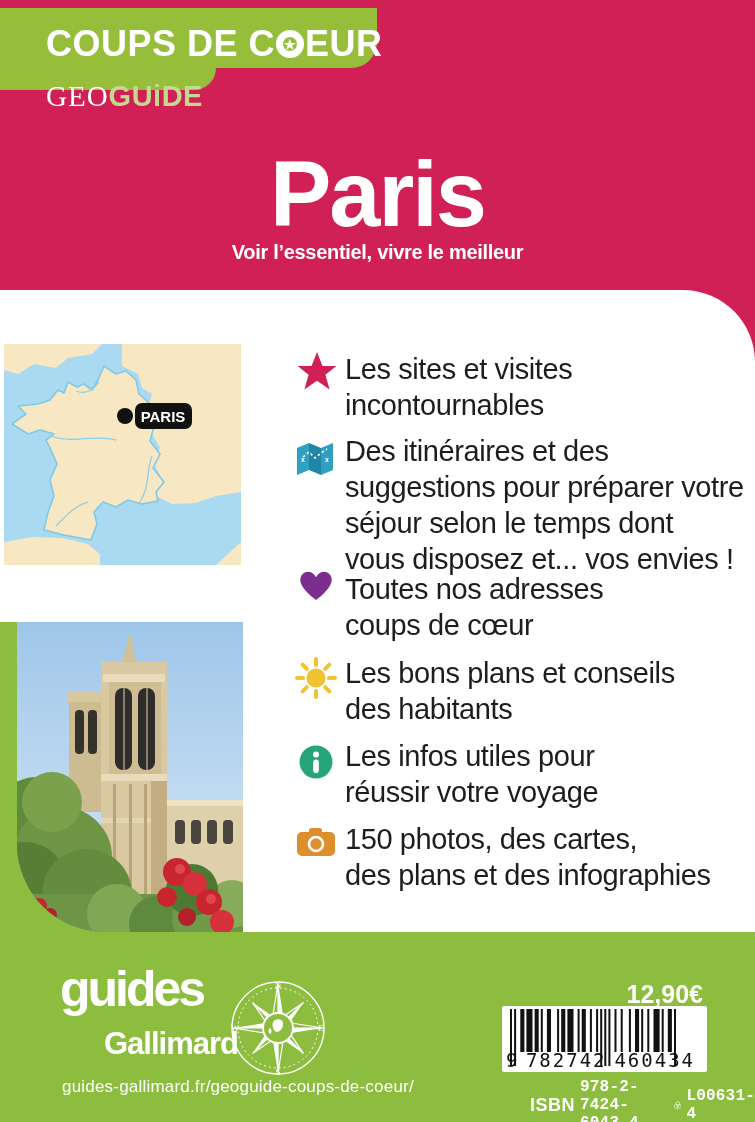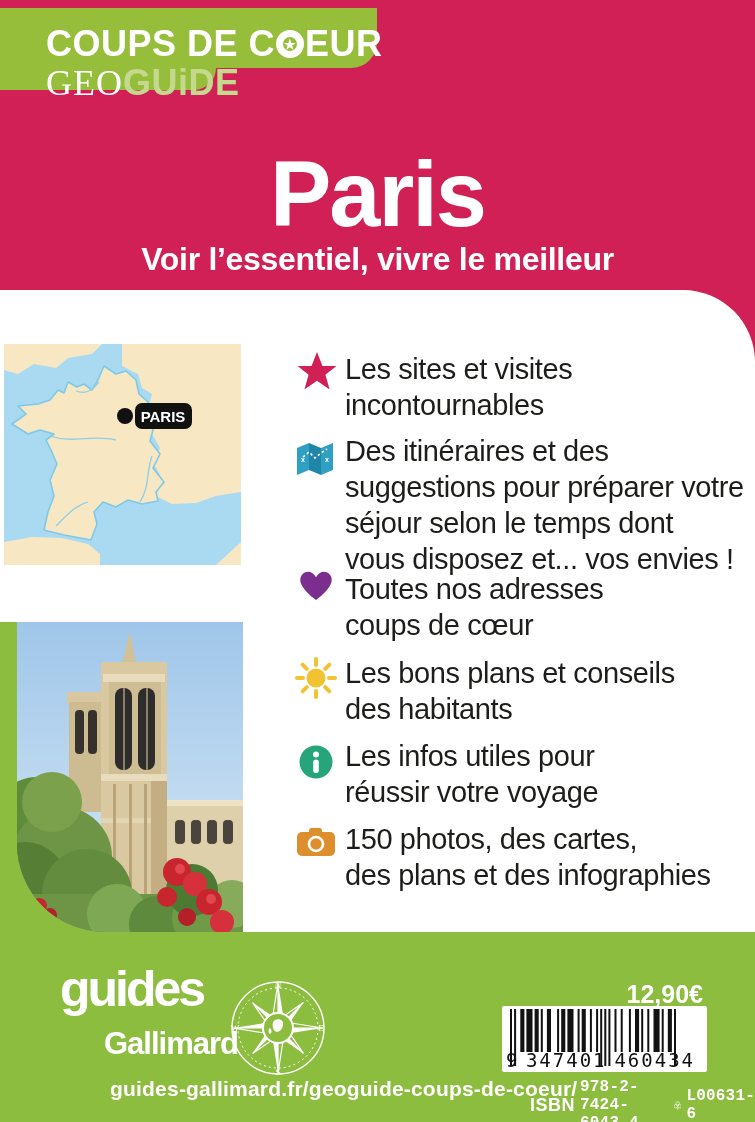--- a/index.html
+++ b/index.html
@@ -15,28 +15,28 @@
            background:var(--badge-green);border-bottom-right-radius:26px;}
   .badge-b{position:absolute;left:0;top:8px;width:216px;height:82px;
            background:var(--badge-green);border-bottom-right-radius:22px;}
   .badge-content{position:absolute;left:46px;top:18px;z-index:3;}
   .badge-line1{display:flex;align-items:center;color:#fff;font-weight:bold;
                font-size:36px;letter-spacing:.5px;line-height:1;margin-top:8px;}
   .star-o{display:inline-flex;align-items:center;justify-content:center;
           width:14px;height:14px;border:7px solid #fff;border-radius:50%;
           margin:0 1px;}
   .star-o .st{color:#fff;font-size:13px;line-height:1;transform:translateY(-.5px);}
-  .badge-line2{margin-top:3px;font-size:36px;line-height:1;}
+  .badge-line2{margin-top:20px;font-size:29px;line-height:1;}
   .geo{font-family:"Liberation Serif",serif;color:#fff;letter-spacing:1px;}
   .guide{font-weight:bold;color:var(--guide-text);letter-spacing:.5px;}
   
   .title{position:absolute;left:0;top:148px;width:100%;text-align:center;z-index:2;
          color:#fff;font-size:92px;font-weight:bold;letter-spacing:-2px;line-height:1;}
   .subtitle{position:absolute;left:0;top:241px;width:100%;text-align:center;z-index:2;
-            color:#fff;font-size:32px;font-weight:bold;letter-spacing:-.3px;}
+            color:#fff;font-size:20px;font-weight:bold;letter-spacing:-.3px;}
   
   .panel{position:absolute;left:0;top:290px;width:755px;height:642px;
          background:#fff;border-top-right-radius:72px;z-index:1;}
   .map-box{position:absolute;left:4px;top:344px;width:237px;height:221px;z-index:2;}
   .left-strip{position:absolute;left:0;top:622px;width:17px;height:310px;
               background:var(--footer-green);z-index:2;}
   .corner-green{position:absolute;left:17px;top:842px;width:95px;height:90px;
                 background:var(--footer-green);z-index:2;}
   .photo{position:absolute;left:17px;top:622px;width:226px;height:310px;
          border-bottom-left-radius:88px;overflow:hidden;z-index:3;}
@@ -45,22 +45,22 @@
   .feat-text{position:absolute;left:345px;width:412px;z-index:3;color:var(--text-dark);
              font-size:29px;line-height:36px;letter-spacing:-.4px;white-space:pre-line;}
   
   .footer{position:absolute;left:0;top:932px;width:755px;height:190px;
           background:var(--footer-green);z-index:4;}
   .logo-guides{position:absolute;left:60px;top:964px;color:#fff;font-weight:bold;
                font-size:50px;line-height:1;letter-spacing:-3px;z-index:5;}
   .logo-gallimard{position:absolute;left:104px;top:1028px;color:#fff;font-weight:bold;
                   font-size:31px;line-height:1;letter-spacing:-1px;z-index:5;}
   .compass{position:absolute;left:226px;top:976px;z-index:5;}
-  .site-url{position:absolute;left:62px;top:1077px;color:#fff;font-weight:bold;
-            font-size:21px;letter-spacing:.2px;z-index:5;margin-left:48px;}
+  .site-url{position:absolute;left:62px;top:1077px;color:#fff;font-weight:normal;
+            font-size:17px;letter-spacing:.2px;z-index:5;}
   .edition{position:absolute;left:502px;top:980px;color:#fff;font-size:25px;
            font-weight:bold;z-index:5;margin-top:48px;}
   .edition sup{font-size:14px;}
   .price{position:absolute;right:52px;top:980px;color:#fff;font-size:25px;
          font-weight:bold;z-index:5;}
   .barcode{position:absolute;left:502px;top:1006px;width:205px;height:66px;
            background:#fff;border-radius:2px;z-index:5;}
   .bc-digits{position:absolute;left:4px;right:8px;bottom:1px;display:flex;
              font-family:"DejaVu Sans Mono",monospace;font-size:19px;color:#111;}
   .bc-nine{width:16px;}
@@ -348,32 +348,32 @@
         <rect x="133.0" y="3" width="4.1" height="43" fill="#111"></rect>
         <rect x="139.2" y="3" width="2.0" height="43" fill="#111"></rect>
         <rect x="145.3" y="3" width="2.0" height="43" fill="#111"></rect>
         <rect x="151.5" y="3" width="6.1" height="43" fill="#111"></rect>
         <rect x="159.7" y="3" width="2.0" height="43" fill="#111"></rect>
         <rect x="165.8" y="3" width="4.1" height="43" fill="#111"></rect>
         <rect x="172.0" y="3" width="2.0" height="57" fill="#111"></rect>
       </svg>
     <div class="bc-digits">
       <span class="bc-nine">9</span>
-      <span class="bc-mid">347401</span>
+      <span class="bc-mid">782742</span>
       <span class="bc-right">460434</span>
     </div>
   </div>
 
   <div class="isbn">
     <span class="lbl">ISBN</span>
     <span class="num">978-2-7424-6043-4</span>
     <svg width="14" height="17" viewBox="0 0 14 17">
       <g stroke="#fff" stroke-width="1.2" fill="none">
         <circle cx="7" cy="4.5" r="3.2"></circle>
         <circle cx="3.4" cy="10" r="3.2"></circle>
         <circle cx="10.6" cy="10" r="3.2"></circle>
         <line x1="7" y1="12.5" x2="7" y2="16.5"></line>
       </g>
     </svg>
-    <span class="code">L00631-6</span>
+    <span class="code">L00631-4</span>
   </div>
 
 </div>
 
 </body></html>

